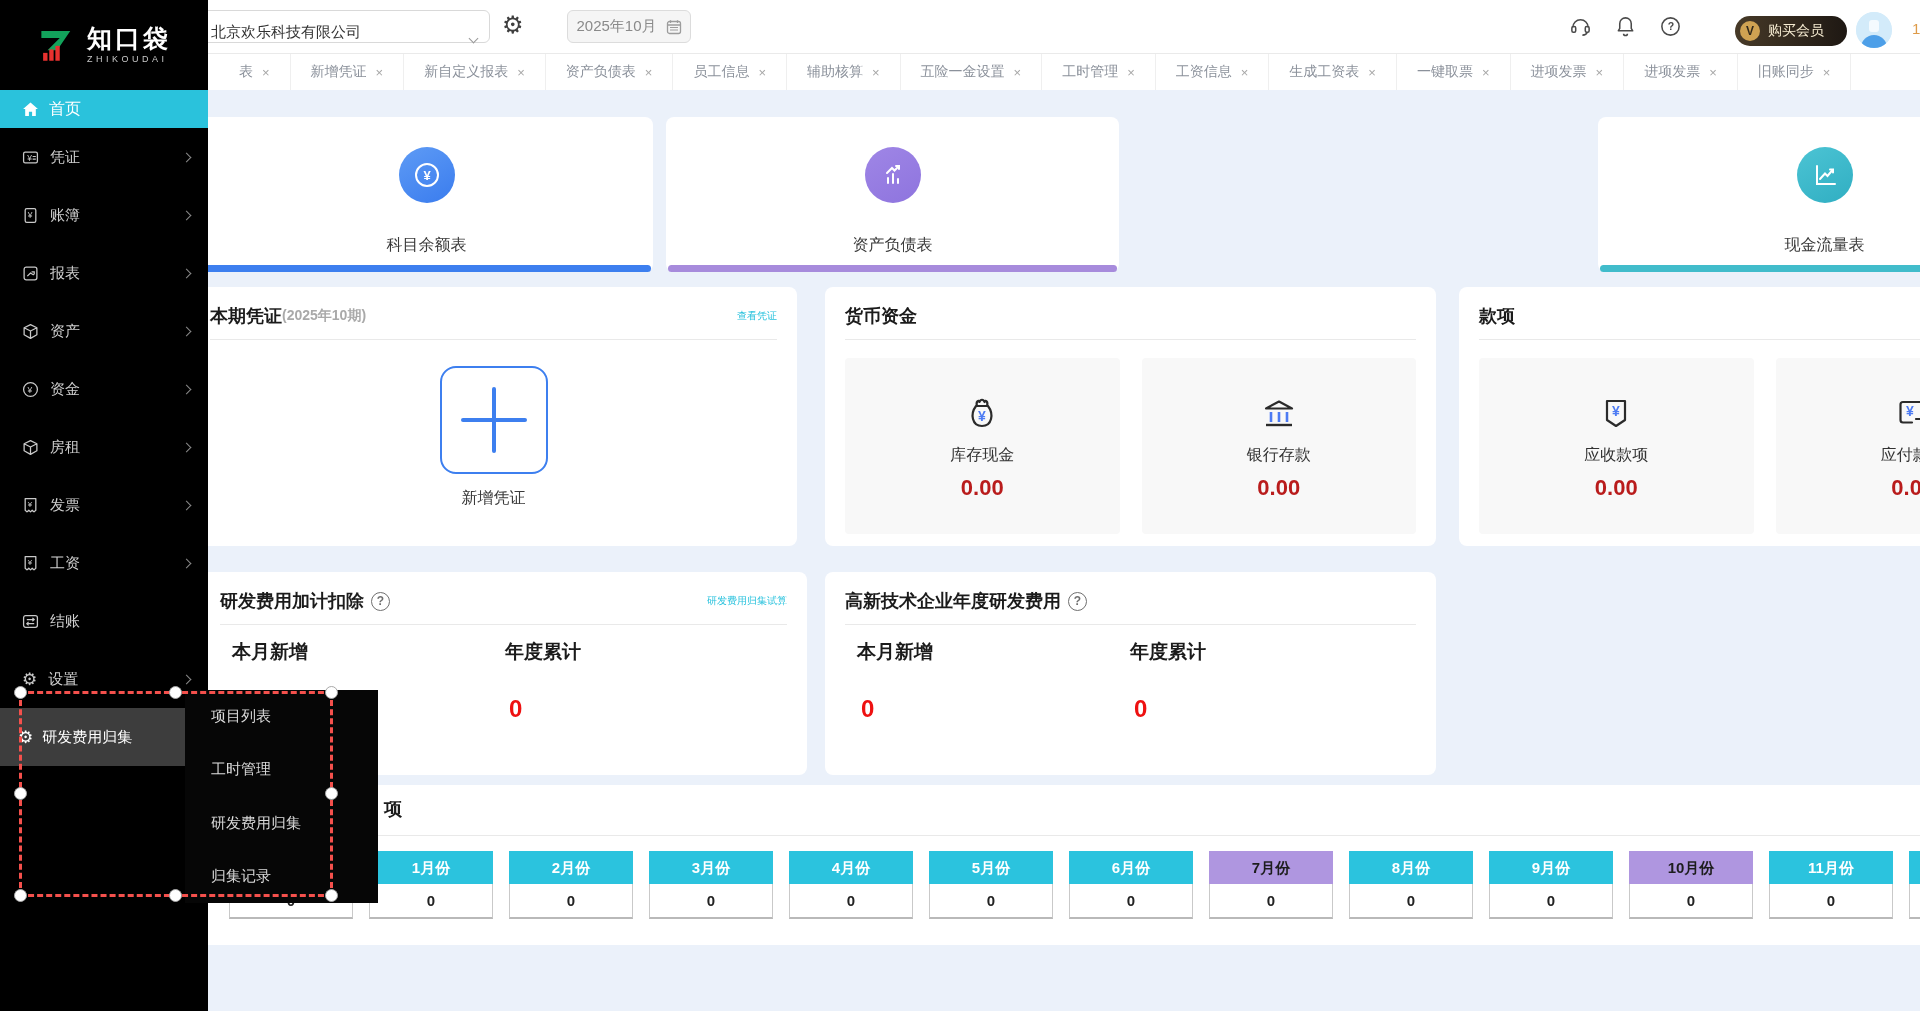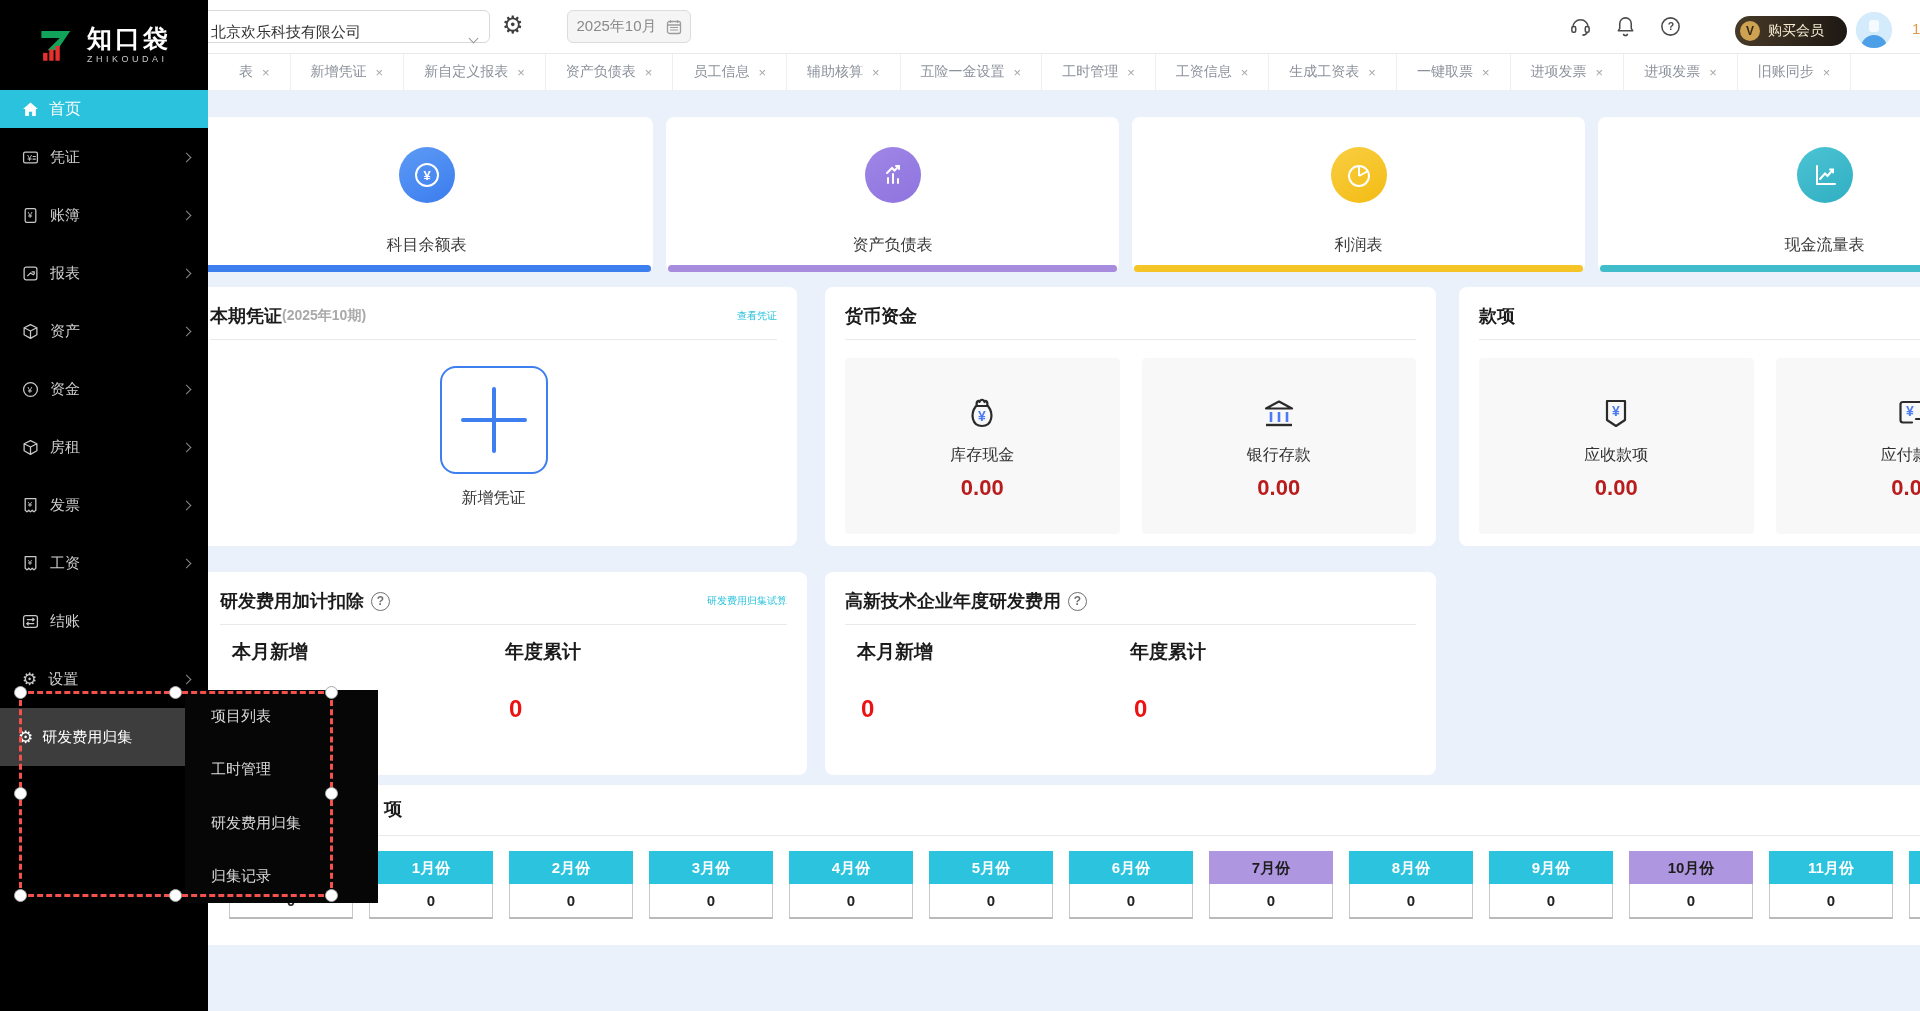--- a/index.html
+++ b/index.html
@@ -337,30 +337,20 @@
       <div class="circle" style="background:linear-gradient(150deg,#9F86E6,#8E74DE)">
         <svg width="30" height="30" viewBox="0 0 30 30" fill="none" stroke="#fff" stroke-width="2" stroke-linecap="round">
             <path d="M10 23 V18 M15 23 V14 M20 23 V19"></path>
             <path d="M9 13 L14 8 L16.5 10.5 L21 6"></path>
             <path d="M18 6 H21 V9"></path>
           </svg>
       </div>
       <div class="rlabel">资产负债表</div>
       <div class="underline" style="background:#A78BDC"></div>
     </div>
-    <div class="card rcard" style="left:947px">
-      <div class="circle" style="background:linear-gradient(150deg,#F9CE42,#F3BC14)">
-        <svg width="30" height="30" viewBox="0 0 30 30" fill="none" stroke="#fff" stroke-width="2">
-            <circle cx="15" cy="16" r="10"></circle>
-            <path d="M15 16 V6 M15 16 L24 11"></path>
-          </svg>
-      </div>
-      <div class="rlabel">利润表</div>
-      <div class="underline" style="background:#F5C427"></div>
-    </div>
     <div class="card rcard" style="left:1413px">
       <div class="circle" style="background:linear-gradient(150deg,#4CC4D4,#30AEC2)">
         <svg width="30" height="30" viewBox="0 0 30 30" fill="none" stroke="#fff" stroke-width="2" stroke-linecap="round">
             <path d="M7 6 V24 H25"></path>
             <path d="M10 19 L15 13.5 L17.5 16 L22.5 10"></path>
             <path d="M20 9.5 H23 V12.5"></path>
           </svg>
       </div>
       <div class="rlabel">现金流量表</div>
       <div class="underline" style="background:#41BCCB"></div>

